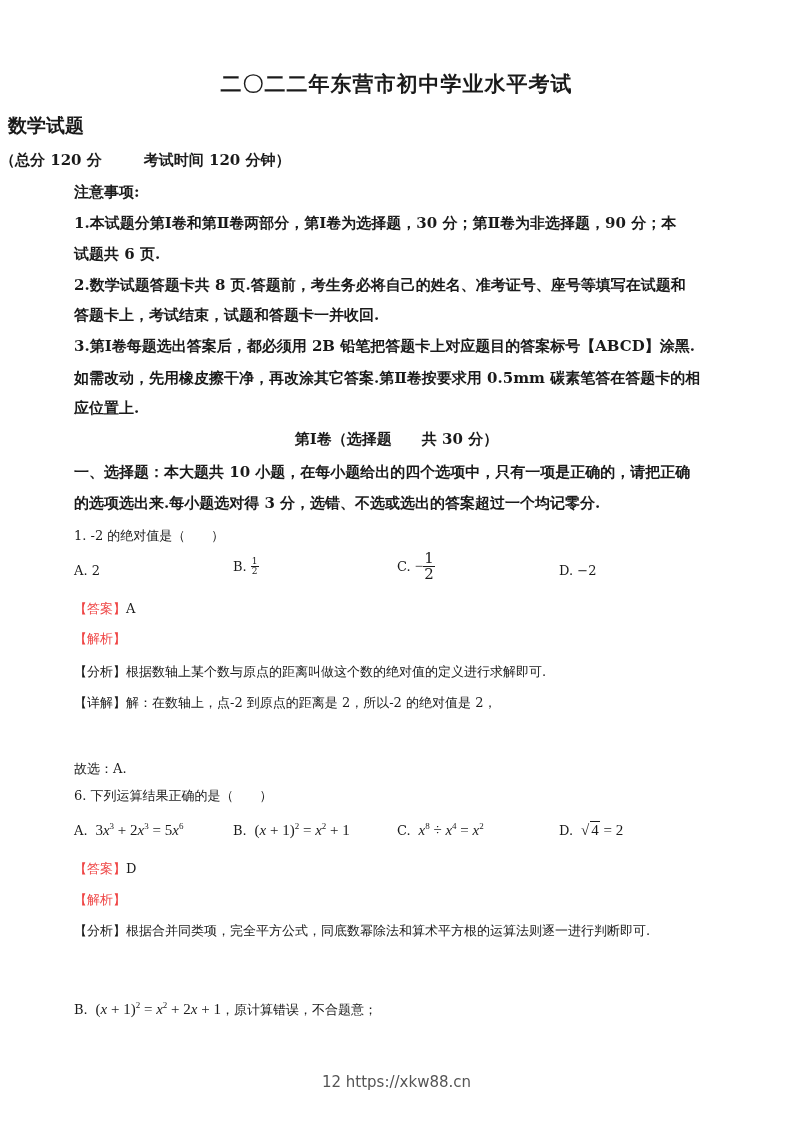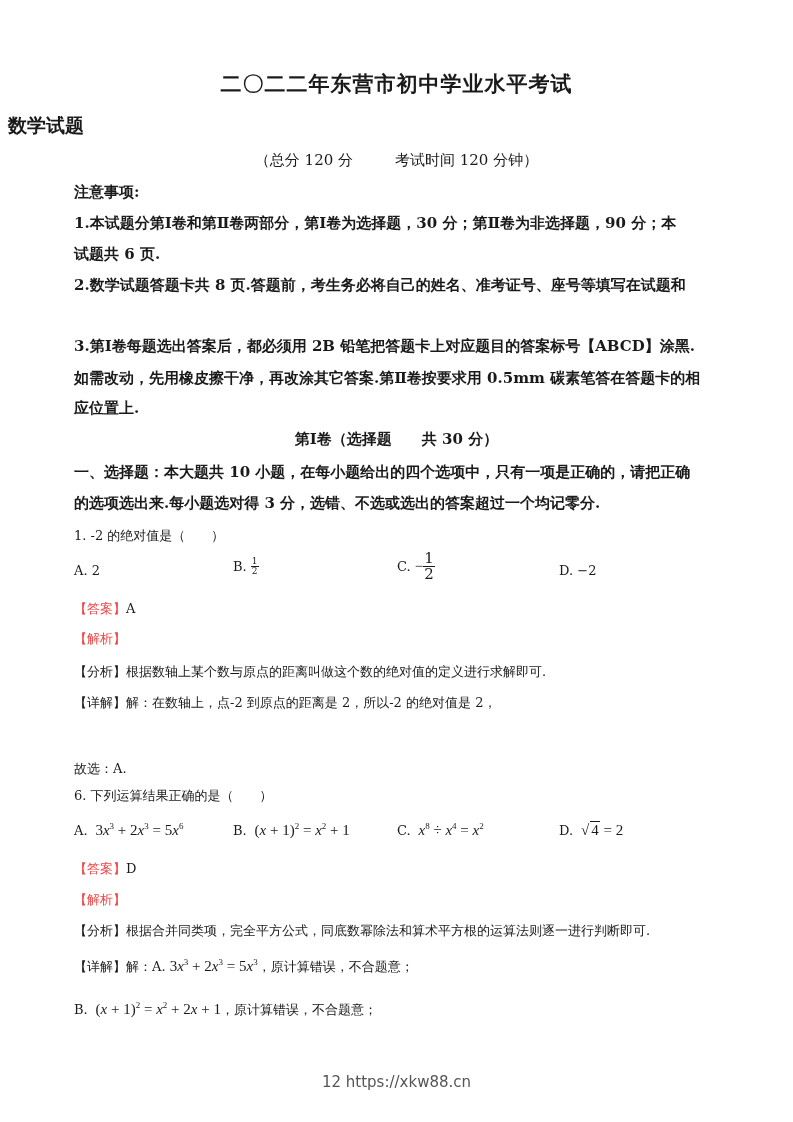--- a/index.html
+++ b/index.html
@@ -3,21 +3,21 @@
 <meta charset="utf-8">
 <style>
   html, body { margin: 0; padding: 0; background: #ffffff; }
   body { width: 793px; height: 1122px; position: relative; overflow: hidden;
          font-family: "DejaVu Serif", "Liberation Serif", serif; color: #1a1a1a; }
   .page { position: absolute; left: 0; top: 0; width: 793px; height: 794px; }
   .abs { position: absolute; white-space: nowrap; }
   .title { left: 0; width: 793px; text-align: center; top: 70px; font-size: 21px; font-weight: bold;
            font-family: "DejaVu Sans", "Liberation Sans", sans-serif; letter-spacing: 1px; }
   .subtitle { left: 8px; width: 793px; text-align: left; top: 113px; font-size: 19px; font-weight: bold; }
-  .scoreline { left: 0; width: 793px; text-align: center; top: 151px; font-size: 15px; font-weight: normal; }
+  .scoreline { left: 0; width: 793px; top: 151px; font-size: 15px; font-weight: bold; }
   .scoreline .gap { display: inline-block; width: 42px; }
   .bold { font-weight: bold; font-size: 15px; }
   .notes-head { left: 74px; top: 183px; }
   .line { left: 74px; font-size: 15px; font-weight: bold; }
   .section-head { left: 0; width: 793px; text-align: center; top: 430px; font-size: 15px; font-weight: bold; }
   .normal { font-size: 13px; font-weight: normal; left: 74px; }
   .opt { font-size: 13px; }
   .blue { color: #ef4444; }
   .frac { display: inline-block; vertical-align: middle; text-align: center; line-height: 1; }
   .frac .num { display: block; border-bottom: 1px solid #1a1a1a; padding: 0 1px; }
@@ -39,20 +39,21 @@
   <div class="abs title">二〇二二年东营市初中学业水平考试</div>
   <div class="abs subtitle">数学试题</div>
   <div class="abs scoreline">
     <span>（总分 120 分</span><span class="gap"></span><span>考试时间 120 分钟）</span>
   </div>
 
   <div class="abs bold notes-head">注意事项:</div>
   <div class="abs line" style="top:214px;">1.本试题分第Ⅰ卷和第Ⅱ卷两部分，第Ⅰ卷为选择题，30 分；第Ⅱ卷为非选择题，90 分；本</div>
   <div class="abs line" style="top:245px;">试题共 6 页.</div>
   <div class="abs line" style="top:276px;">2.数学试题答题卡共 8 页.答题前，考生务必将自己的姓名、准考证号、座号等填写在试题和</div>
+  <div class="abs line" style="top:306px;">答题卡上，考试结束，试题和答题卡一并收回.</div>
   <div class="abs line" style="top:337px;">3.第Ⅰ卷每题选出答案后，都必须用 2B 铅笔把答题卡上对应题目的答案标号【ABCD】涂黑.</div>
   <div class="abs line" style="top:369px;">如需改动，先用橡皮擦干净，再改涂其它答案.第Ⅱ卷按要求用 0.5mm 碳素笔答在答题卡的相</div>
   <div class="abs line" style="top:399px;">应位置上.</div>
 
   <div class="abs section-head">第Ⅰ卷（选择题　　共 30 分）</div>
   <div class="abs line" style="top:463px;">一、选择题：本大题共 10 小题，在每小题给出的四个选项中，只有一项是正确的，请把正确</div>
   <div class="abs line" style="top:494px;">的选项选出来.每小题选对得 3 分，选错、不选或选出的答案超过一个均记零分.</div>
 
   <div class="abs normal" style="top:527px;">1. -2 的绝对值是（　　）</div>
   <div class="abs opt" style="left:74px; top:563px;">
@@ -90,23 +91,19 @@
     <span class="math">&nbsp;<i>x</i><sup>8</sup> ÷ <i>x</i><sup>4</sup> = <i>x</i><sup>2</sup></span>
   </div>
   <div class="abs opt" style="left:559px; top:821px;">
     <span>D.</span>
     <span class="math">&nbsp;√<span class="sqrt">4</span> = 2</span>
   </div>
 
   <div class="abs normal" style="top:860px;"><span class="blue">【答案】</span><span>D</span></div>
   <div class="abs normal blue" style="top:891px;">【解析】</div>
   <div class="abs normal" style="top:922px;"><span>【分析】</span><span>根据合并同类项，完全平方公式，同底数幂除法和算术平方根的运算法则逐一进行判断即可.</span></div>
-  <div class="abs normal" style="top:957px;">
-    <span>【详解】</span><span>解：A.</span>
-    <span class="math">3<i>x</i><sup>3</sup> + 2<i>x</i><sup>3</sup> = 5<i>x</i><sup>3</sup></span><span>，原计算错误，不合题意；</span>
-  </div>
   <div class="abs normal" style="top:1000px;">
     <span>B.</span>
     <span class="math">&nbsp;(<i>x</i> + 1)<sup>2</sup> = <i>x</i><sup>2</sup> + 2<i>x</i> + 1</span><span>，原计算错误，不合题意；</span>
   </div>
 
   <div class="abs footer">12 https://xkw88.cn</div>
 </div>
 
 </body></html>

